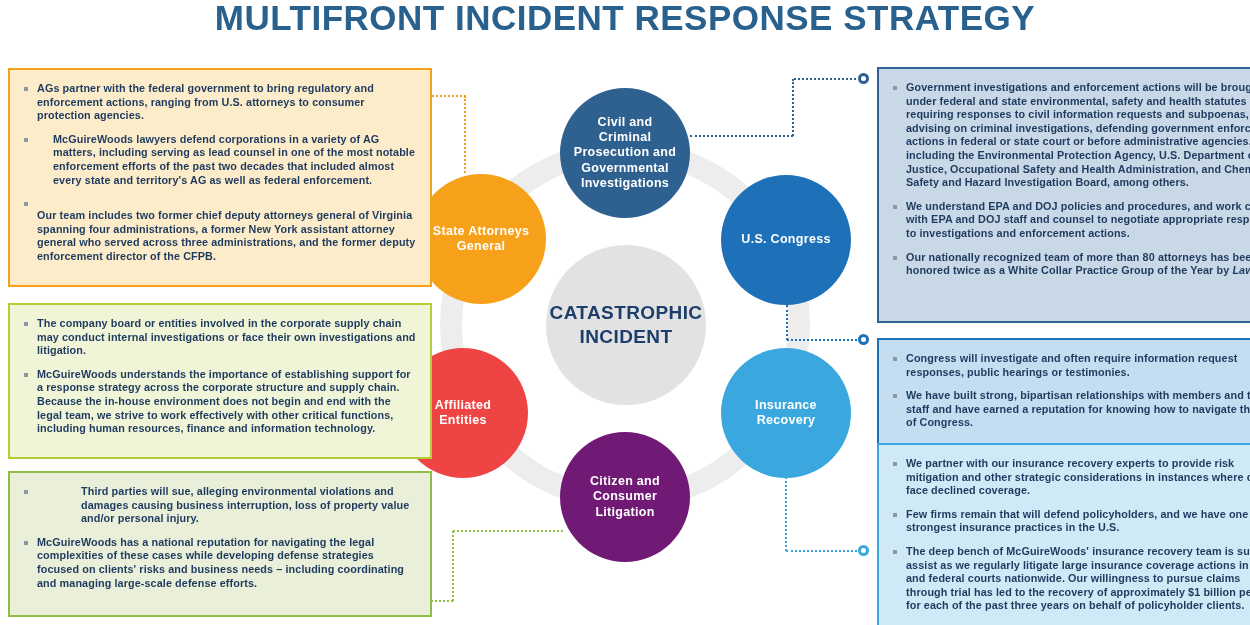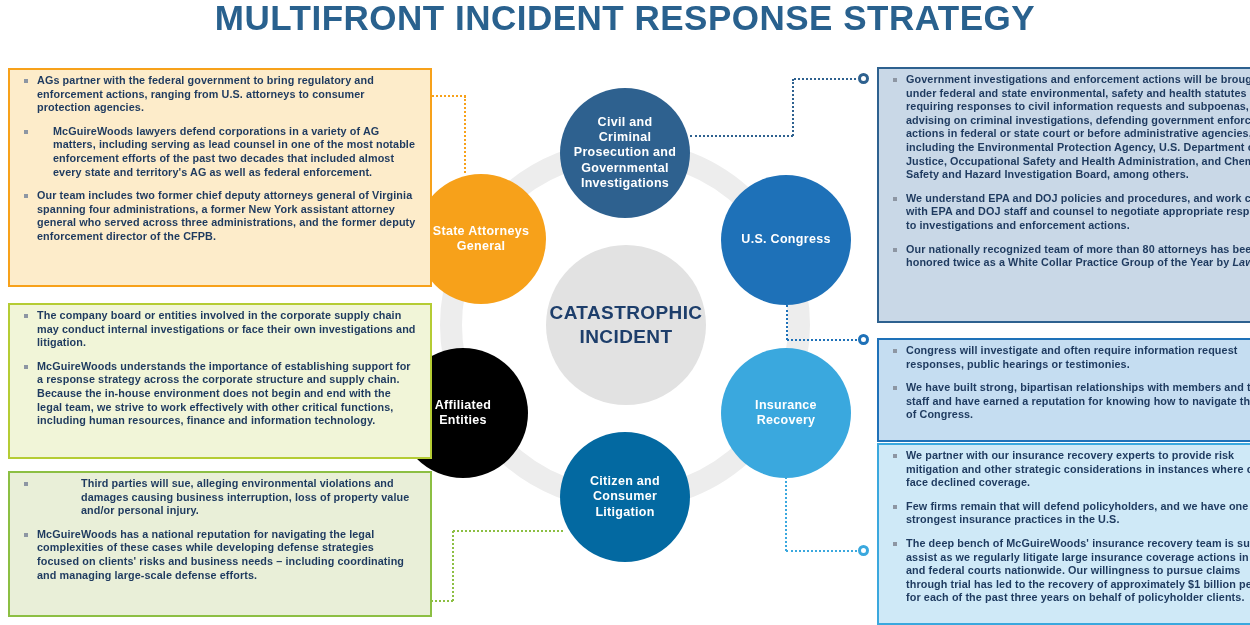--- a/index.html
+++ b/index.html
@@ -24,21 +24,21 @@
     text-align:center;letter-spacing:0.3px;
   }
   .center-circle{
     position:absolute;left:546px;top:245px;width:160px;height:160px;border-radius:50%;
     display:flex;flex-direction:column;justify-content:center;
     font-weight:bold;font-size:19px;line-height:24px;letter-spacing:0.4px;text-align:center;
   }
   
   .box{
     position:absolute;width:424px;border:2px solid;box-sizing:border-box;
-    padding:4px 14px 8px 14px;
+    padding:12px 14px 8px 14px;
   }
   .bullet{display:flex;margin-bottom:10px;}
   .sq{flex:0 0 4px;width:4px;height:4px;margin-top:5px;margin-right:9px;}
   .btxt{
     font-size:10.8px;font-weight:bold;line-height:13.6px;letter-spacing:0.1px;
   }
   
   .dh{position:absolute;border-top:2px dotted;height:0;}
   .dv{position:absolute;border-left:2px dotted;width:0;}
   .ep{
@@ -95,26 +95,26 @@
 
   <div class="circle" style="left: 416px; top: 174px; background: rgb(247, 161, 26);">
     <div>State Attorneys</div>
     <div>General</div>
   </div>
 
   <div class="circle" style="left: 721px; top: 175px; background: rgb(30, 113, 184);">
     <div>U.S. Congress</div>
   </div>
 
-  <div class="circle" style="left: 398px; top: 348px; background: #000000;">
+  <div class="circle" style="left: 398px; top: 348px; background: #ef4444;">
     <div>Affiliated</div>
     <div>Entities</div>
   </div>
 
-  <div class="circle" style="left: 560px; top: 432px; background: #0369a1;">
+  <div class="circle" style="left: 560px; top: 432px; background: #701a75;">
     <div>Citizen and</div>
     <div>Consumer</div>
     <div>Litigation</div>
   </div>
 
   <div class="circle" style="left: 721px; top: 348px; background: rgb(58, 168, 222);">
     <div>Insurance</div>
     <div>Recovery</div>
   </div>
 
@@ -122,21 +122,21 @@
     <div class="bullet">
       <span class="sq" style="background: rgb(141, 150, 163);"></span>
       <span class="btxt" style="color: rgb(30, 58, 95);">AGs partner with the federal government to bring regulatory and enforcement actions, ranging from U.S. attorneys to consumer protection agencies.</span>
     </div>
     <div class="bullet">
       <span class="sq" style="background: rgb(141, 150, 163);"></span>
       <span class="btxt" style="color: rgb(30, 58, 95); margin-left: 16px;">McGuireWoods lawyers defend corporations in a variety of AG matters, including serving as lead counsel in one of the most notable enforcement efforts of the past two decades that included almost every state and territory's AG as well as federal enforcement.</span>
     </div>
     <div class="bullet">
       <span class="sq" style="background: rgb(141, 150, 163);"></span>
-      <span class="btxt" style="color: rgb(30, 58, 95);">Our team includes two former chief deputy attorneys general of Virginia spanning four administrations, a former New York assistant attorney general who served across three administrations, and the former deputy enforcement director of the CFPB.</span>
+      <span class="btxt" style="color: rgb(30, 58, 95); margin-top: 12px;">Our team includes two former chief deputy attorneys general of Virginia spanning four administrations, a former New York assistant attorney general who served across three administrations, and the former deputy enforcement director of the CFPB.</span>
     </div>
   </div>
 
   <div class="box" style="left: 8px; top: 303px; min-height: 156px; border-color: rgb(181, 204, 52); background: rgb(241, 245, 216);">
     <div class="bullet">
       <span class="sq" style="background: rgb(141, 150, 163);"></span>
       <span class="btxt" style="color: rgb(30, 58, 95);">The company board or entities involved in the corporate supply chain may conduct internal investigations or face their own investigations and litigation.</span>
     </div>
     <div class="bullet">
       <span class="sq" style="background: rgb(141, 150, 163);"></span>

